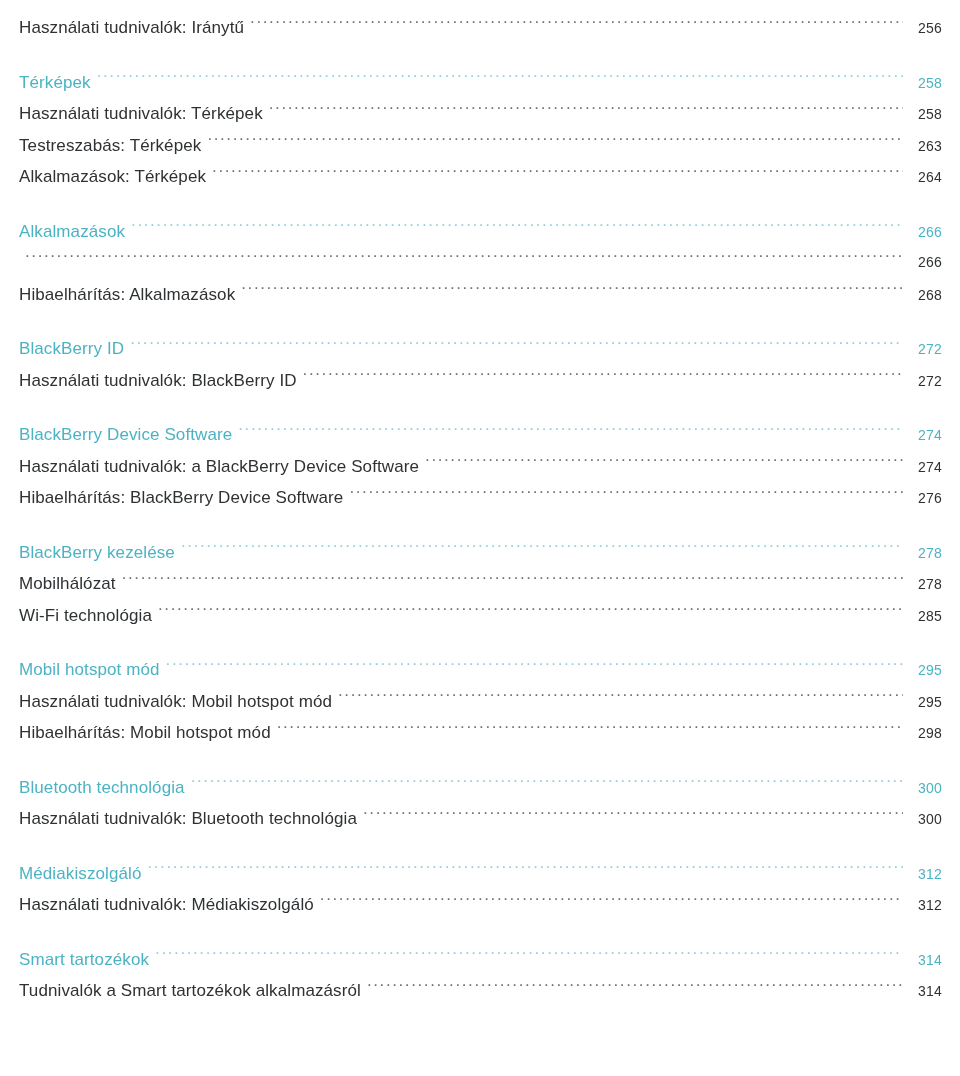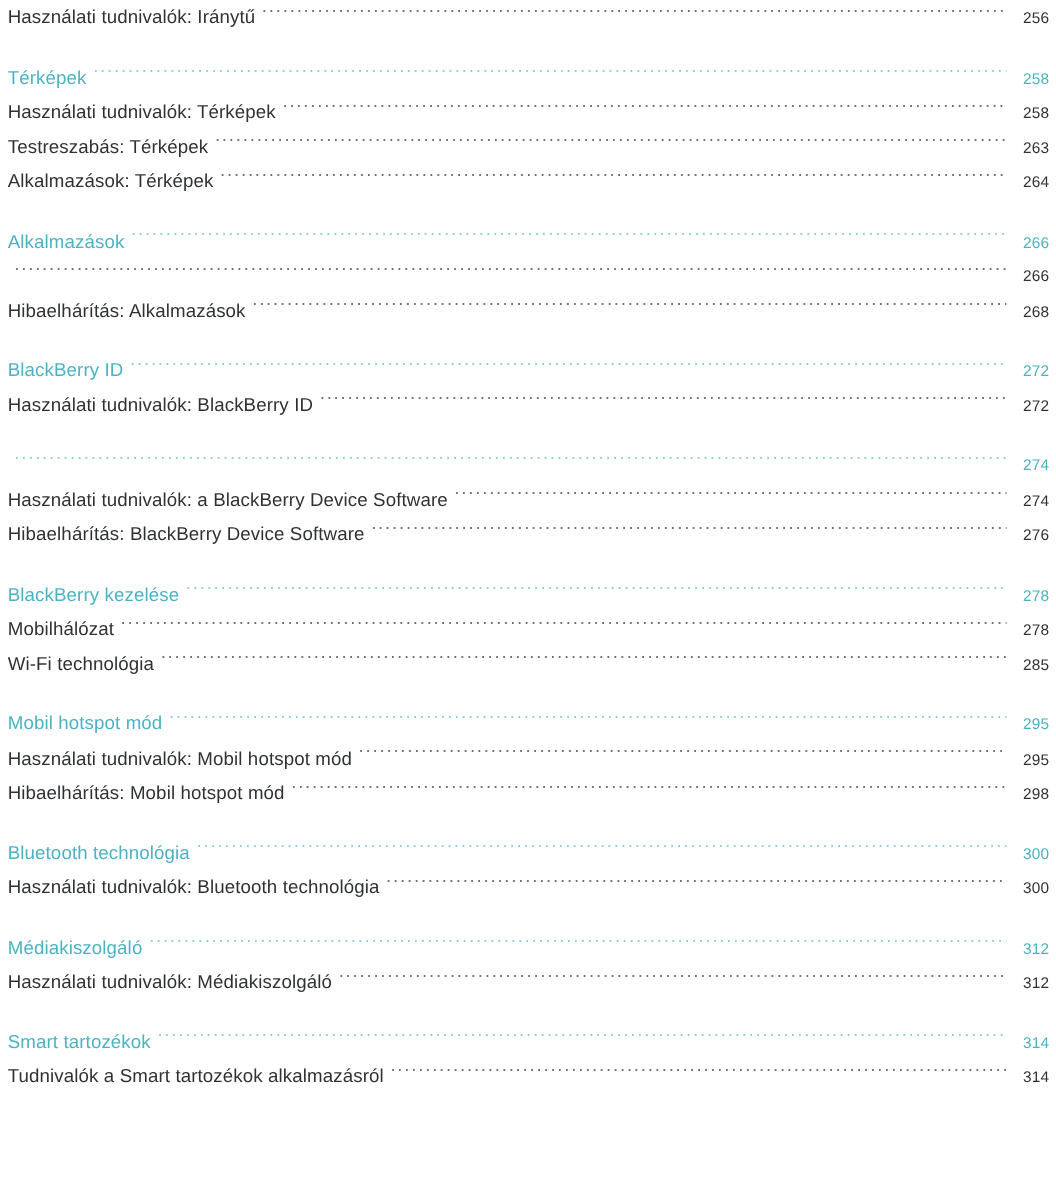--- a/index.html
+++ b/index.html
@@ -10,21 +10,21 @@
   body {
     width: 960px;
     height: 1076px;
     font-family: "Liberation Sans", sans-serif;
     -webkit-font-smoothing: antialiased;
   }
   #toc {
     position: relative;
     width: 960px;
     height: 1076px;
-    padding: 0;
+    padding: 12px;
     box-sizing: border-box;
     overflow: hidden;
   }
   .toc-group {
     margin: 0;
     padding: 0;
   }
   .toc-group + .toc-group {
     margin-top: 23px;
   }
@@ -143,20 +143,21 @@
         <span class="pageno">272</span>
       </div>
       <div class="toc-row level-2">
         <span class="label">Használati tudnivalók: BlackBerry ID</span>
         <span class="leader"></span>
         <span class="pageno">272</span>
       </div>
     </div>
     <div class="toc-group">
       <div class="toc-row level-1">
+        <span class="label">BlackBerry Device Software</span>
         <span class="leader"></span>
         <span class="pageno">274</span>
       </div>
       <div class="toc-row level-2">
         <span class="label">Használati tudnivalók: a BlackBerry Device Software</span>
         <span class="leader"></span>
         <span class="pageno">274</span>
       </div>
       <div class="toc-row level-2">
         <span class="label">Hibaelhárítás: BlackBerry Device Software</span>

